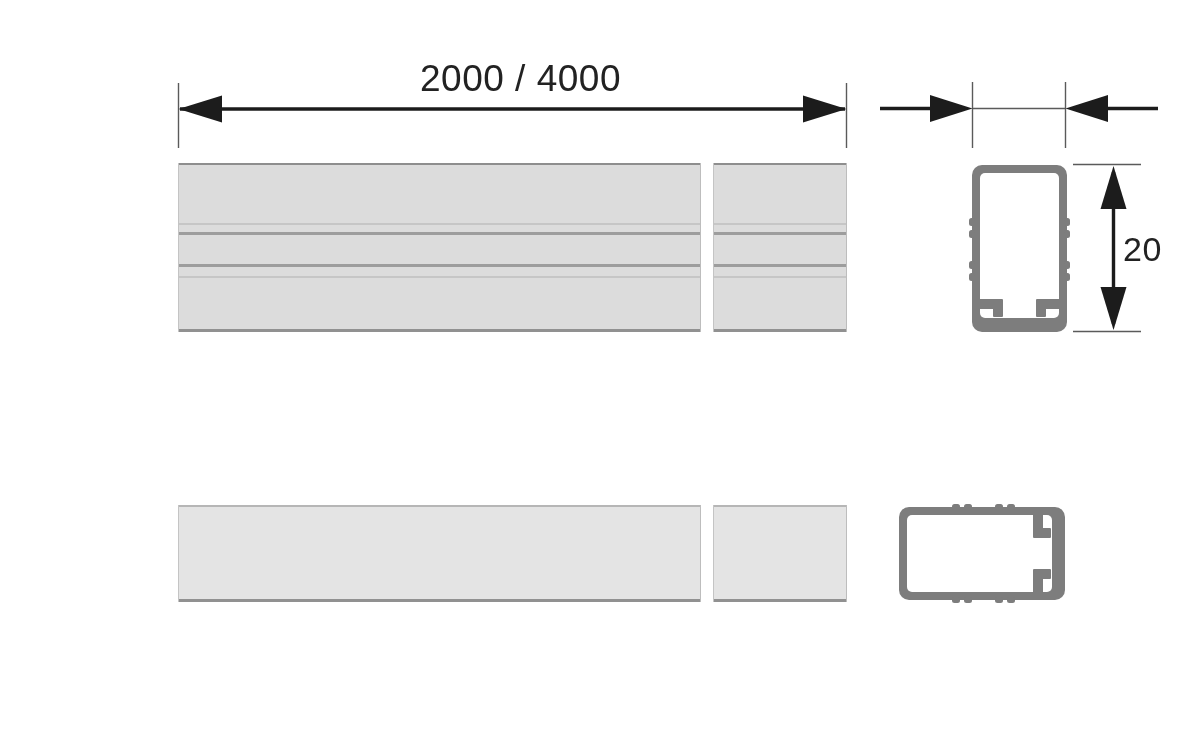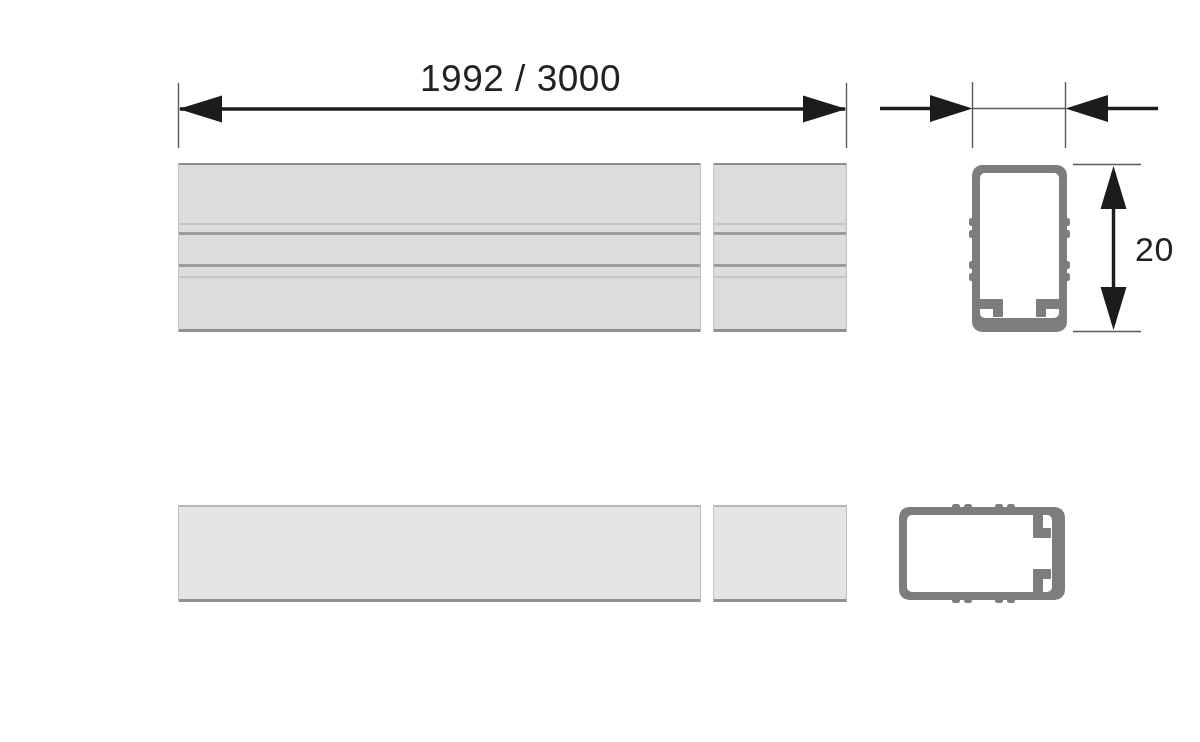--- a/index.html
+++ b/index.html
@@ -49,22 +49,22 @@
 
     <g>
       <line x1="1073" y1="164.5" x2="1141" y2="164.5" stroke="#5a5a5a" stroke-width="1.4"></line>
       <line x1="1073" y1="331.5" x2="1141" y2="331.5" stroke="#5a5a5a" stroke-width="1.4"></line>
       <line x1="1113.5" y1="172" x2="1113.5" y2="324" stroke="#1c1c1c" stroke-width="3.4"></line>
       <polygon points="1113.5,166 1100.5,209 1126.5,209" fill="#1c1c1c"></polygon>
       <polygon points="1113.5,330 1100.5,287 1126.5,287" fill="#1c1c1c"></polygon>
     </g>
   </svg>
 
-  <div class="dim-label" id="label-length" style="left:420px;top:59px;width:195px;">1992 / 3000</div>
-  <div class="dim-label" id="label-height" style="left:1123px;top:231px;margin-left:12px;">20</div>
+  <div class="dim-label" id="label-length" style="left:420px;top:59px;width:195px;">2000 / 4000</div>
+  <div class="dim-label" id="label-height" style="left:1123px;top:231px;">20</div>
 
   <div class="bar" style="left:178px;top:163px;width:523px;height:169px;">
     <div class="bar-edge-top"></div>
     <div class="groove light" style="top:60px;"></div>
     <div class="groove dark" style="top:69px;"></div>
     <div class="groove dark" style="top:101px;"></div>
     <div class="groove light" style="top:113px;"></div>
     <div class="bar-edge-bottom"></div>
   </div>
   <div class="bar" style="left:713px;top:163px;width:134px;height:169px;">

